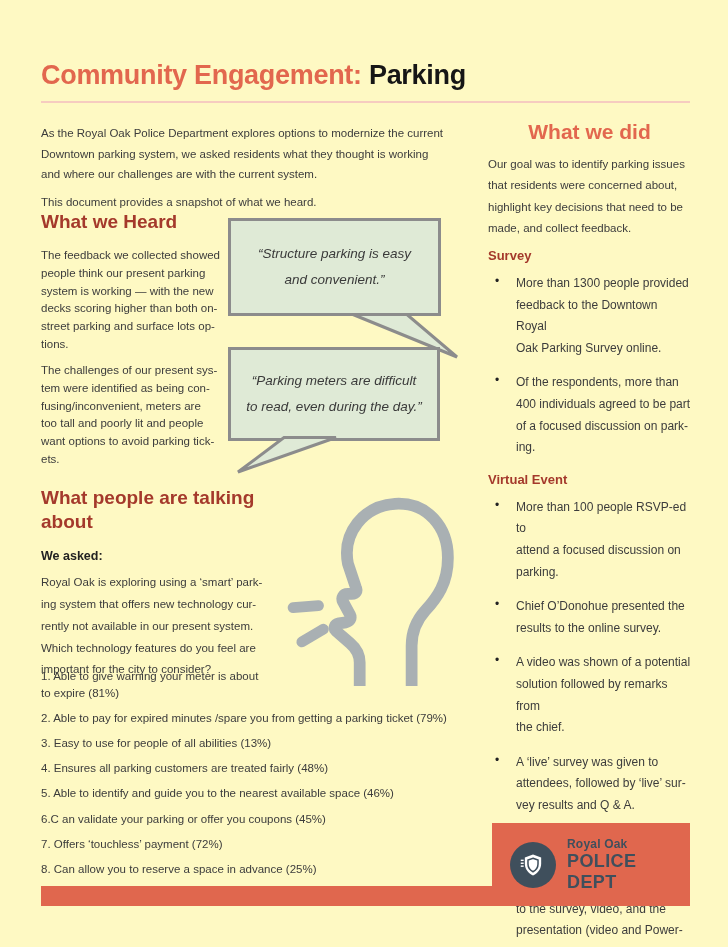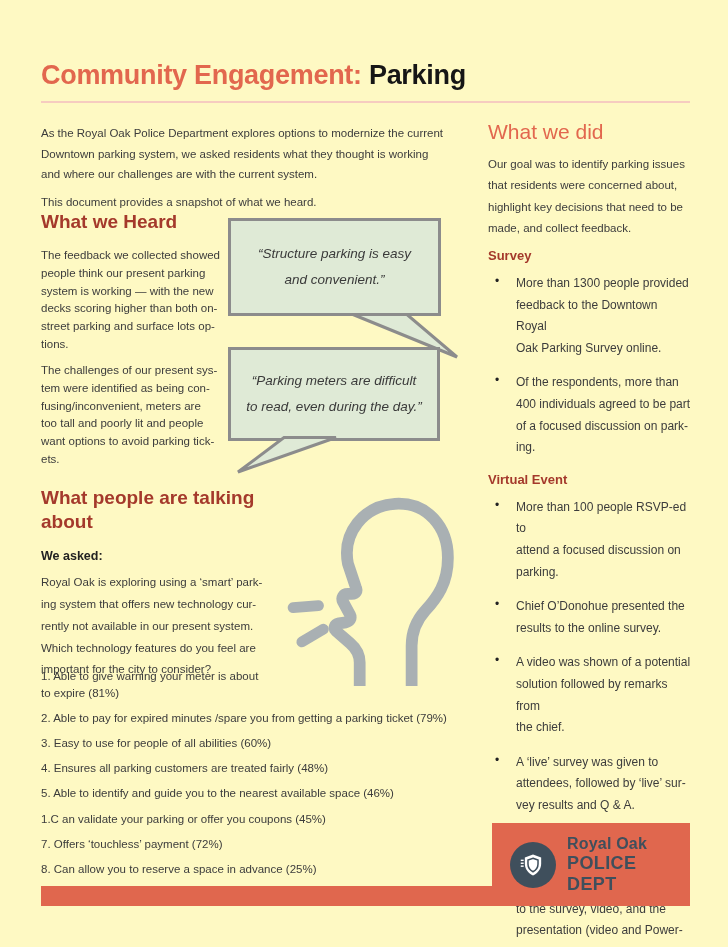--- a/index.html
+++ b/index.html
@@ -12,21 +12,21 @@
 
   
   .title { position:absolute; left:41px; top:60px; font-size:27px; font-weight:800; letter-spacing:-0.3px; white-space:nowrap; }
   .title .accent { color:#E2674E; }
   .title .rest { color:#161616; }
   .title-rule { position:absolute; left:41px; top:101px; width:649px; height:2px; background:#F6CCC0; }
 
   
   .body-txt { font-size:11.5px; line-height:1.8; color:#3c3c3c; white-space:pre-line; }
   .h-brick { color:#A4392B; font-weight:800; }
-  .h-coral { color:#E2674E; font-weight:400; }
+  .h-coral { color:#E2674E; font-weight:700;text-align:center; }
 
   
   .intro-p1 { position:absolute; left:41px; top:123px; width:430px; }
   .intro-p2 { position:absolute; left:41px; top:192px; width:430px; }
   .heard-h  { position:absolute; left:41px; top:211px; font-size:19px; }
   .heard-p1 { position:absolute; left:41px; top:247px; width:192px; line-height:1.55; }
   .heard-p2 { position:absolute; left:41px; top:362px; width:192px; line-height:1.55; }
 
   
   .bubble {
@@ -57,21 +57,21 @@
   .rcol h3.web { font-size:14px;text-align:center; }
   .bullet { position:relative; padding-left:28px; margin-bottom:13px; }
   .bullet::before { content:"•"; position:absolute; left:7px; top:1px; font-size:12px; color:#222; }
   .bullet p { font-size:12px; line-height:1.8; white-space:pre-line; color:#3c3c3c; }
 
   
   .bottom-bar { position:absolute; left:41px; top:886px; width:649px; height:20px; background:#E0674E; }
   .brand-box  { position:absolute; left:492px; top:823px; width:198px; height:83px; background:#E0674E;
                 display:flex; align-items:center; padding-left:18px; gap:11px; }
   .brand-seal { width:46px; height:46px; border-radius:50%; background:#3F4F5C; display:flex; align-items:center; justify-content:center; flex-shrink:0; }
-  .brand-text .top { font-size:16px; font-weight:700; color:#3F4F5C; letter-spacing:0.2px; }
+  .brand-text .top { font-size:12px; font-weight:700; color:#3F4F5C; letter-spacing:0.2px; }
   .brand-text .bottom { font-size:18px; font-weight:800; color:#3F4F5C; letter-spacing:0.4px; }
 </style>
 </head>
 <body>
 
 <div class="page">
 
   <div class="title">
     <span class="accent">Community Engagement:</span><span class="rest"> Parking</span>
   </div>
@@ -120,24 +120,24 @@
   <svg class="head-icon" width="172" height="196" viewBox="0 0 175 200">
     <path d="M 78 198 V 174 C 78 166 75 160 68 154 L 54 142 C 51 139 52 135 57 134 L 64 133 C 68 132 70 129 68 125 L 61 112 C 59 108 61 104 66 104 L 70 104 C 74 104 76 101 74 97 L 66 73 C 60 42 82 14 114 12 C 147 10 168 36 168 67 C 168 93 157 108 145 121 C 135 132 131 143 131 157 V 198" fill="none" stroke="#A9B0B3" stroke-width="12" stroke-linejoin="round" stroke-linecap="butt"></path>
     <line x1="10" y1="118" x2="36" y2="116" stroke="#A9B0B3" stroke-width="11" stroke-linecap="round"></line>
     <line x1="41" y1="140" x2="19" y2="153" stroke="#A9B0B3" stroke-width="11" stroke-linecap="round"></line>
   </svg>
 
   <div class="ask-list">
     <p>1. Able to give warning your meter is about
 to expire (81%)</p>
     <p>2. Able to pay for expired minutes /spare you from getting a parking ticket (79%)</p>
-    <p>3. Easy to use for people of all abilities (60%)</p>
+    <p>3. Easy to use for people of all abilities (13%)</p>
     <p>4. Ensures all parking customers are treated fairly (48%)</p>
     <p>5. Able to identify and guide you to the nearest available space (46%)</p>
-    <p>1.C an validate your parking or offer you coupons (45%)</p>
+    <p>6.C an validate your parking or offer you coupons (45%)</p>
     <p>7. Offers ‘touchless’ payment (72%)</p>
     <p>8. Can allow you to reserve a space in advance (25%)</p>
   </div>
 
   <div class="rcol">
     <h2 class="h-coral did-h">What we did</h2>
     <p class="body-txt did-intro">Our goal was to identify parking issues
 that residents were concerned about,
 highlight key decisions that need to be
 made, and collect feedback.</p>

